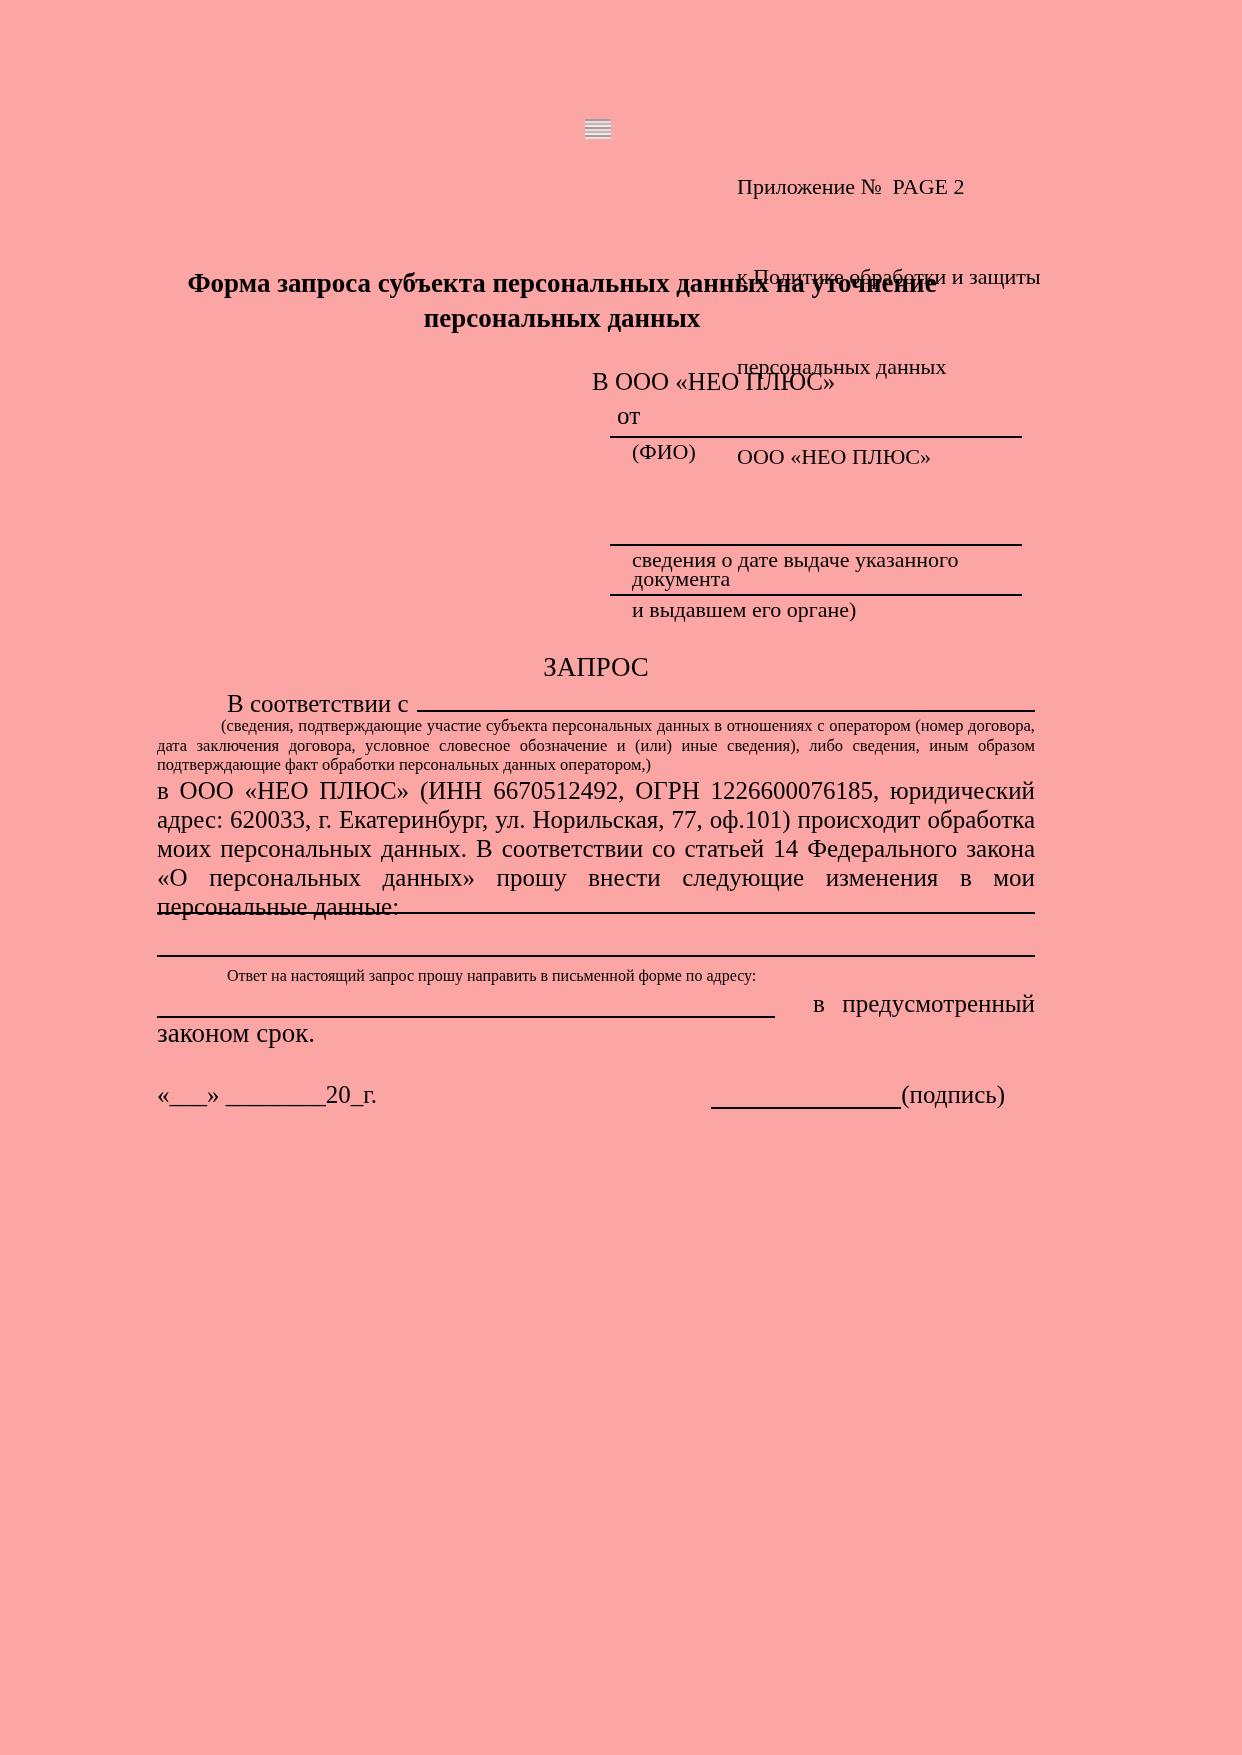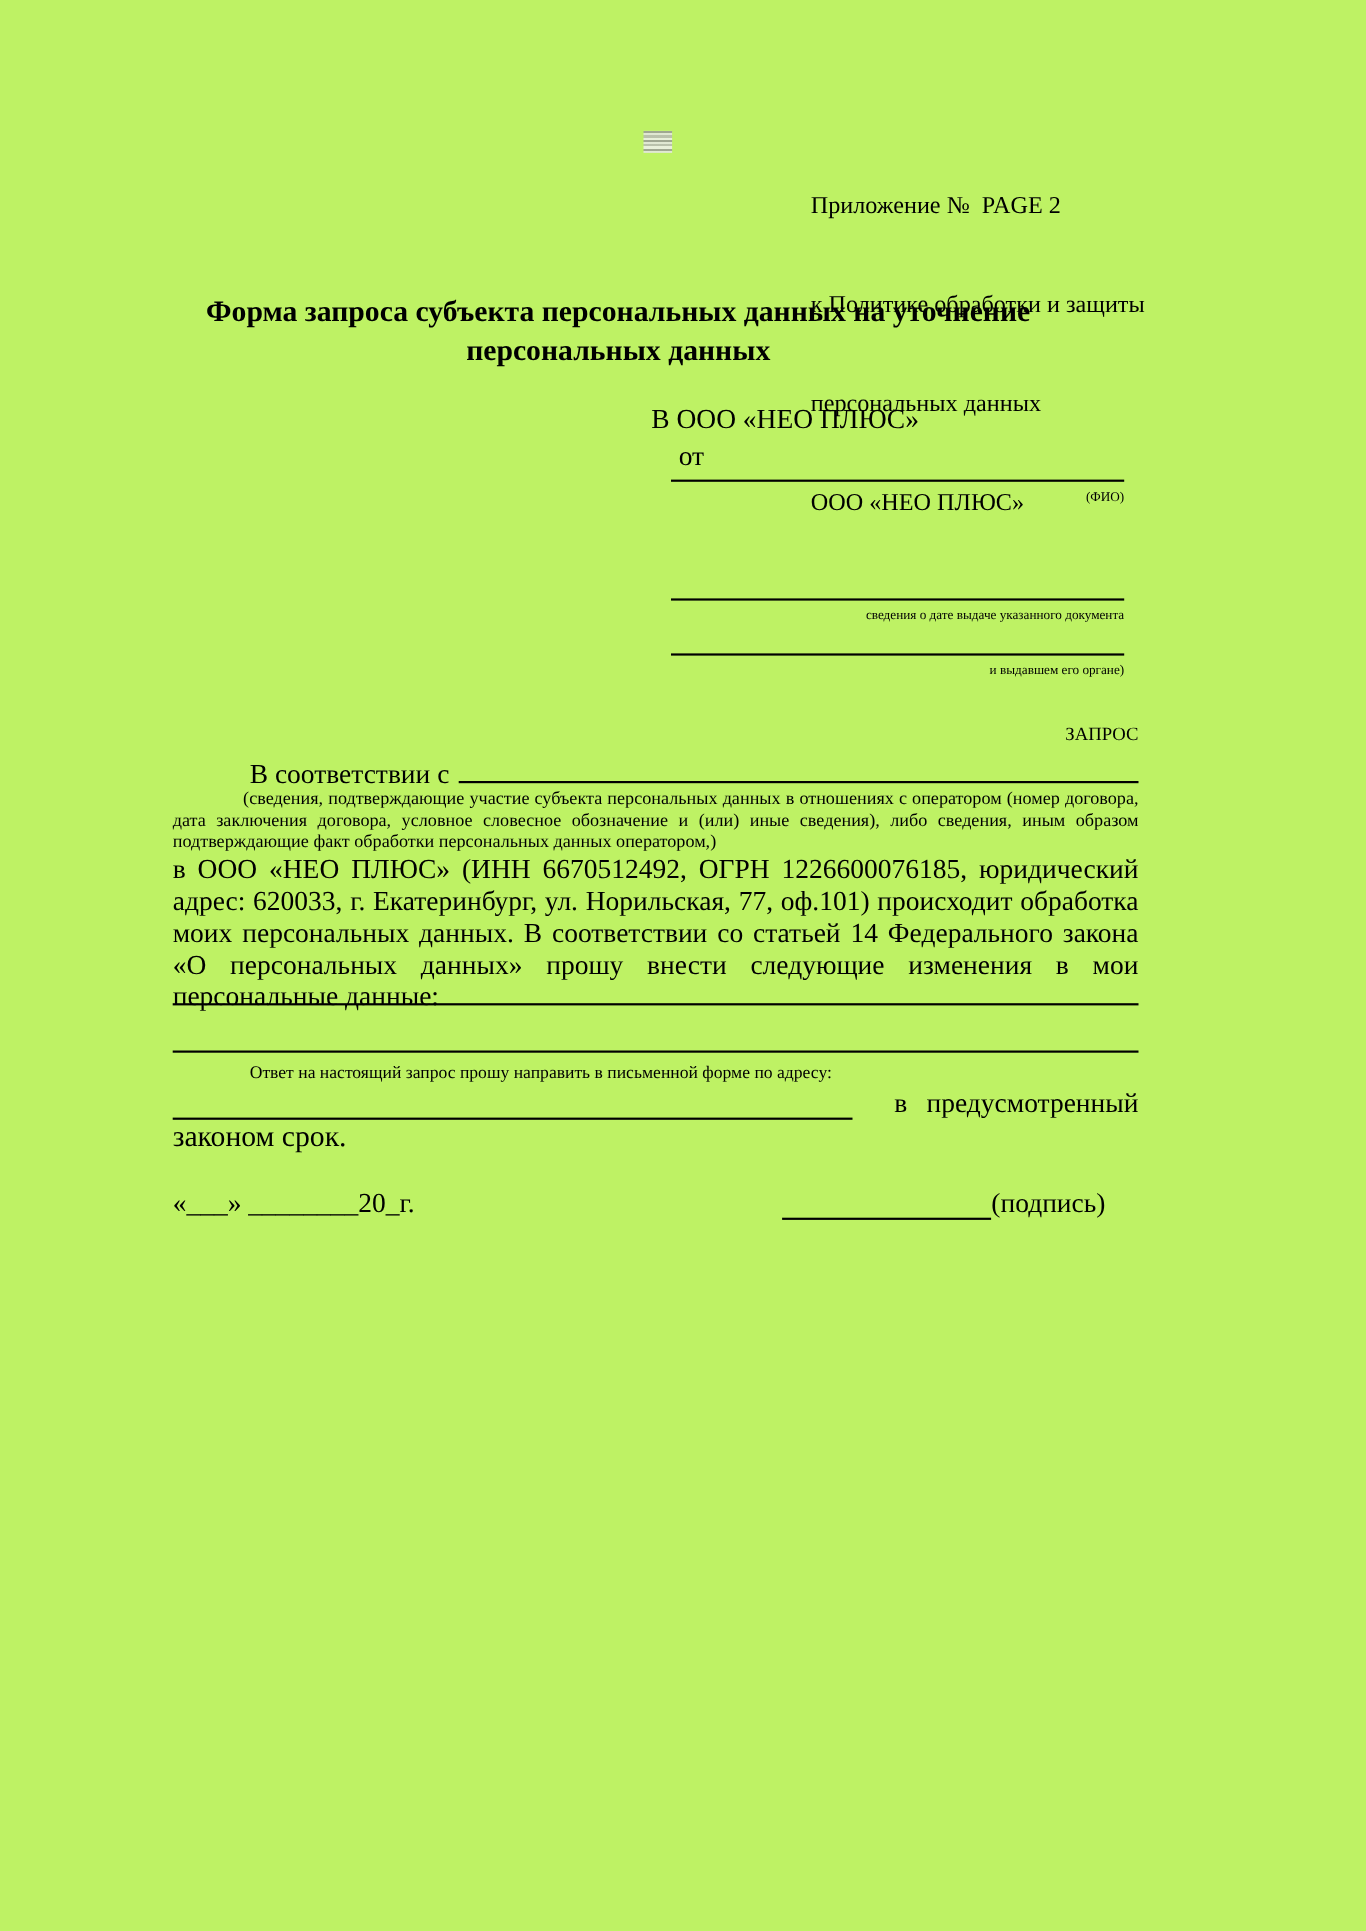--- a/index.html
+++ b/index.html
@@ -1,20 +1,20 @@
 <!DOCTYPE html>
 <html><head>
 <meta charset="utf-8">
 <style>
   html,body{margin:0;padding:0;background:#888;}
   .page{
     position:relative;
     width:1242px;height:1755px;
     margin:0 auto;
-    background:#bef264;
+    background:#fca5a5;
     color:#000;
     font-family:"Liberation Serif","DejaVu Serif",serif;
     overflow:hidden;
     box-sizing:border-box;
     padding-left:28px;
   }
   .abs{position:absolute;}
 
   
   .obj-icon{
@@ -36,27 +36,27 @@
     font-size:27px;line-height:35px;
   }
 
   .recipient{left:592px;top:368px;font-size:25px;line-height:28px;}
   .from-label{left:617px;top:402px;font-size:25px;line-height:28px;}
 
   .field{left:610px;width:412px;}
   .f1{top:436px;} .f2{top:486px;} .f3{top:544px;} .f4{top:594px;}
   .wline{height:0;border-top:2px solid #000;}
   .field-caption{
-    margin-top:4px;text-align:right;
-    font-size:12px;line-height:19px;margin-left:22px;
+    margin-top:4px;text-align:left;
+    font-size:22px;line-height:19px;margin-left:22px;
   }
 
   .request-heading{
     left:157px;top:653px;width:878px;
-    text-align:right;font-size:17px;line-height:29px;
+    text-align:center;font-size:27px;line-height:29px;
   }
 
   .accordance{
     left:157px;top:686px;width:878px;
     display:flex;align-items:baseline;
     font-size:25px;line-height:29px;
   }
   .accordance .prefix{padding-left:70px;white-space:nowrap;}
   .accordance .fill-line{flex:1;border-bottom:2px solid #000;height:24px;margin-left:8px;}
 

